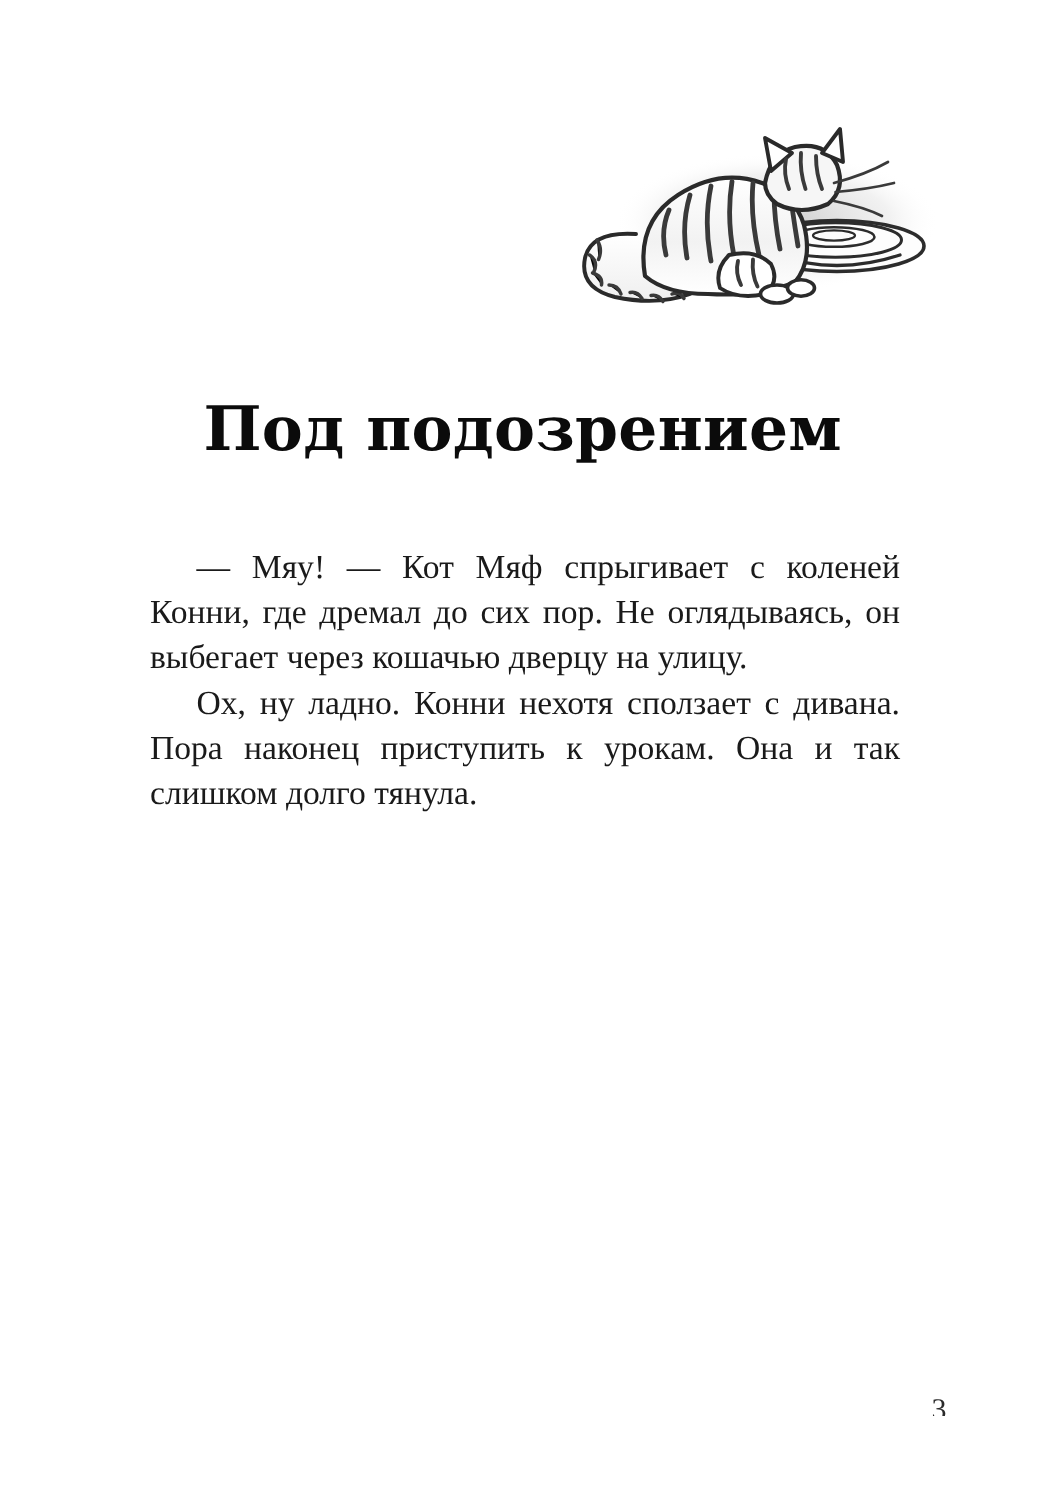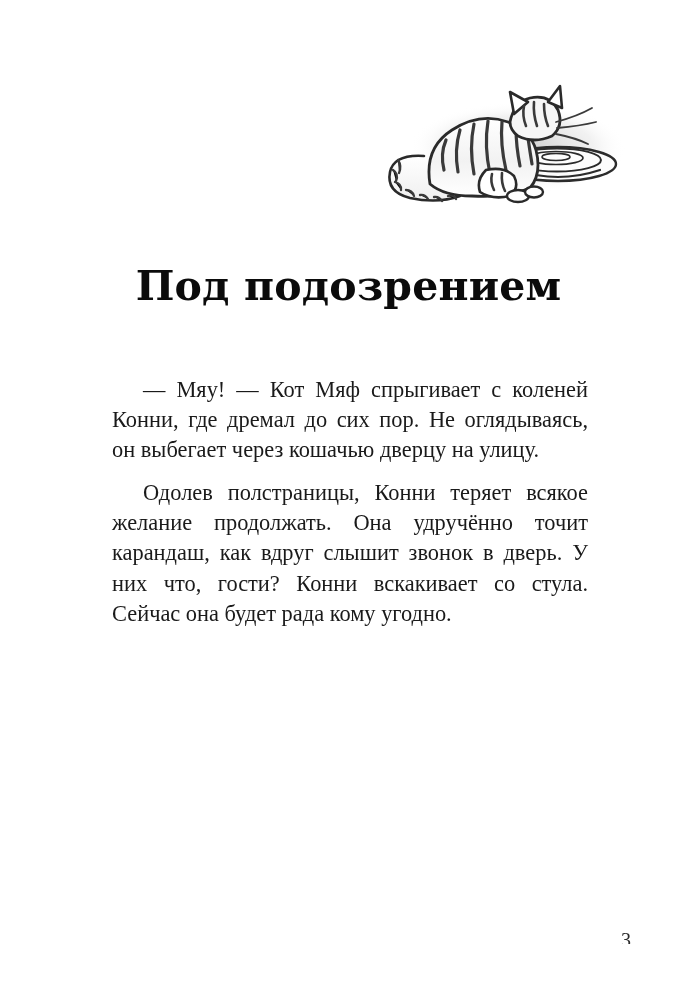--- a/index.html
+++ b/index.html
@@ -52,21 +52,21 @@
     left: 99px;
     top: 362px;
     width: 502px;
     font-size: 22.4px;
     line-height: 30.1px;
     color: #1a1a1a;
     text-align: justify;
     text-justify: inter-word;
   }
   .body-text p {
-    margin: 13px;
+    margin: 1px;
     text-indent: 31px;
     text-align: justify;
   }
   
   .body-text p:last-child {
     text-align: justify;
   }
 
   
   .page-number {
@@ -167,18 +167,18 @@
         <path d="M189 50 Q212 48 228 44"></path>
         <path d="M188 56 Q208 60 220 66"></path>
       </g>
     </svg>
   </div>
 
   <h1 class="chapter-title">Под подозрением</h1>
 
   <div class="body-text">
     <p>— Мяу! — Кот Мяф спрыгивает с коленей Конни, где дремал до сих пор. Не оглядываясь, он выбегает через кошачью дверцу на улицу.</p>
-    <p>Одолев полстраницы, Конни теряет всякое желание продолжать. Она удручённо точит карандаш, как вдруг слышит звонок в дверь. У них что, гости? Конни вскакивает со стула. Сейчас она будет рада кому угодно.</p>
+    <p>Ох, ну ладно. Конни нехотя сползает с дивана. Пора наконец приступить к урокам. Она и так слишком долго тянула.</p>
   </div>
 
   <div class="page-number">3</div>
 
 </div>
 
 </body></html>

